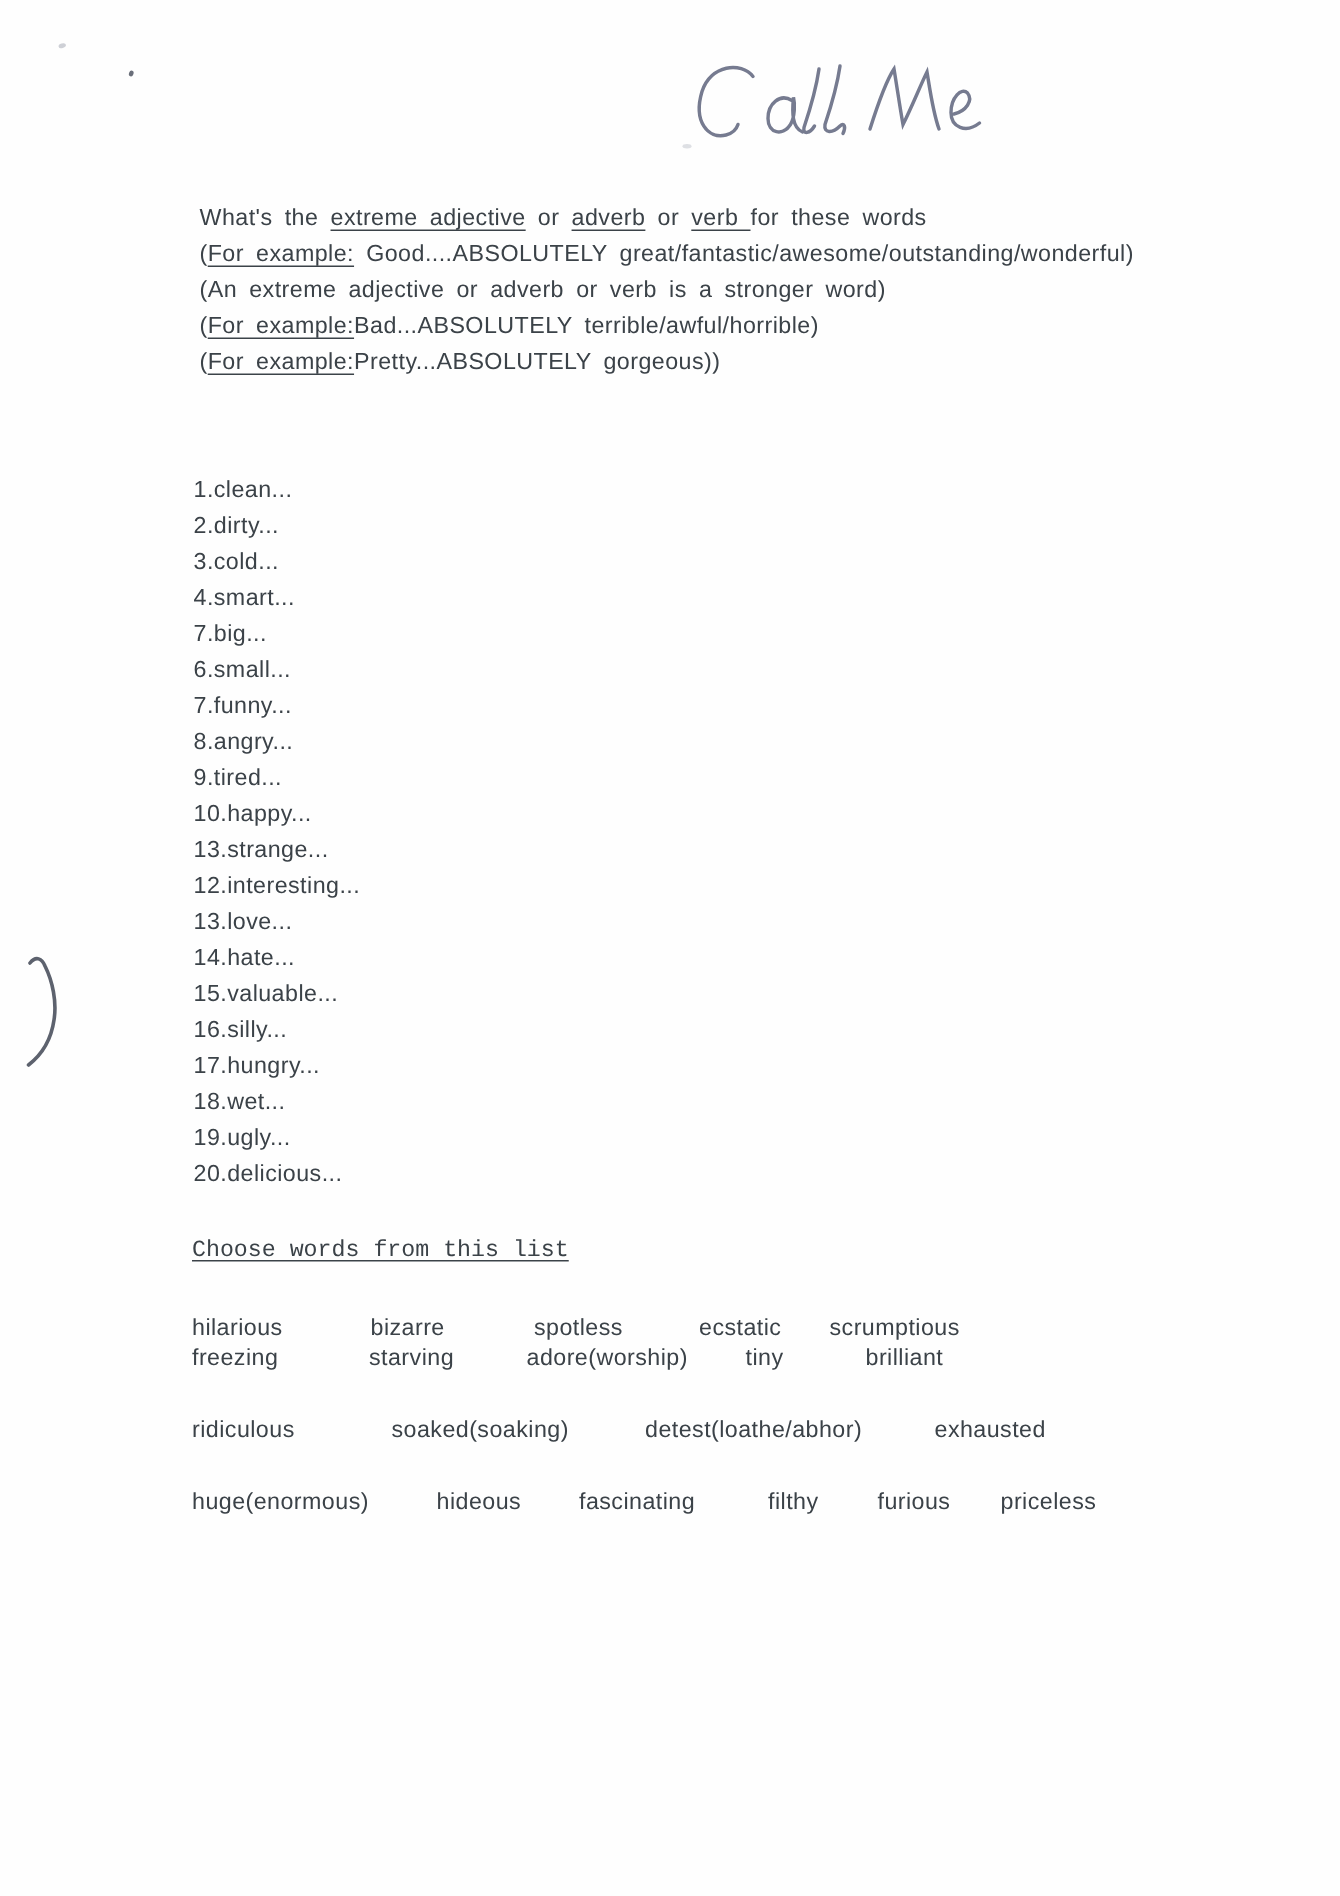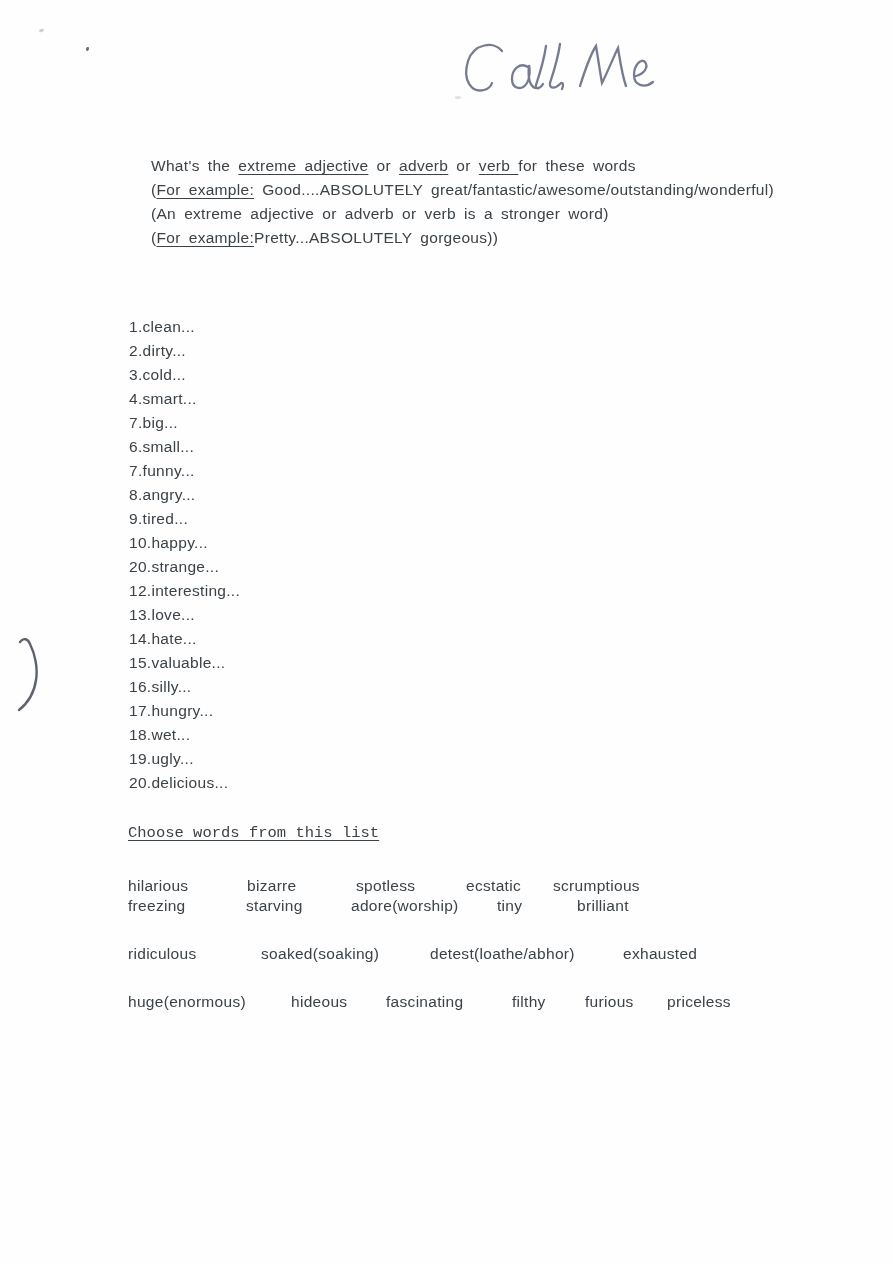--- a/index.html
+++ b/index.html
@@ -21,24 +21,23 @@
     word-spacing: 3.5px;
   }
   .u {
     text-decoration: underline;
     text-underline-offset: 3px;
     text-decoration-thickness: 1px;
   }
   .instructions {
     position: absolute;
     left: 133px;
-    top: 154px;
+    top: 134px;
     font-size: 15.5px;
     line-height: 24px;
-    margin-left: 18px;
   }
   .word-list {
     position: absolute;
     left: 129px;
     top: 315px;
     font-size: 15.5px;
     line-height: 24px;
   }
   .bank-heading {
     position: absolute;
@@ -103,35 +102,36 @@
 </svg>
 
 <div class="speck" id="speck-1"></div>
 <div class="speck" id="speck-2"></div>
 <div class="speck" id="speck-3"></div>
 
 <div class="instructions">
   <div class="line"><span>What's the </span><span class="u">extreme adjective</span><span> or </span><span class="u">adverb</span><span> or </span><span class="u">verb </span><span>for these words</span></div>
   <div class="line"><span>(</span><span class="u">For example:</span><span> Good....ABSOLUTELY great/fantastic/awesome/outstanding/wonderful)</span></div>
   <div class="line">(An extreme adjective or adverb or verb is a stronger word)</div>
+  <div class="line"><span>(</span><span class="u">For example:</span><span>Bad...ABSOLUTELY terrible/awful/horrible)</span></div>
   <div class="line"><span>(</span><span class="u">For example:</span><span>Pretty...ABSOLUTELY gorgeous))</span></div>
 </div>
 
 <div class="word-list">
   <div class="line">1.clean...</div>
   <div class="line">2.dirty...</div>
   <div class="line">3.cold...</div>
   <div class="line">4.smart...</div>
   <div class="line">7.big...</div>
   <div class="line">6.small...</div>
   <div class="line">7.funny...</div>
   <div class="line">8.angry...</div>
   <div class="line">9.tired...</div>
   <div class="line">10.happy...</div>
-  <div class="line">20.strange...</div>
+  <div class="line">13.strange...</div>
   <div class="line">12.interesting...</div>
   <div class="line">13.love...</div>
   <div class="line">14.hate...</div>
   <div class="line">15.valuable...</div>
   <div class="line">16.silly...</div>
   <div class="line">17.hungry...</div>
   <div class="line">18.wet...</div>
   <div class="line">19.ugly...</div>
   <div class="line">20.delicious...</div>
 </div>

